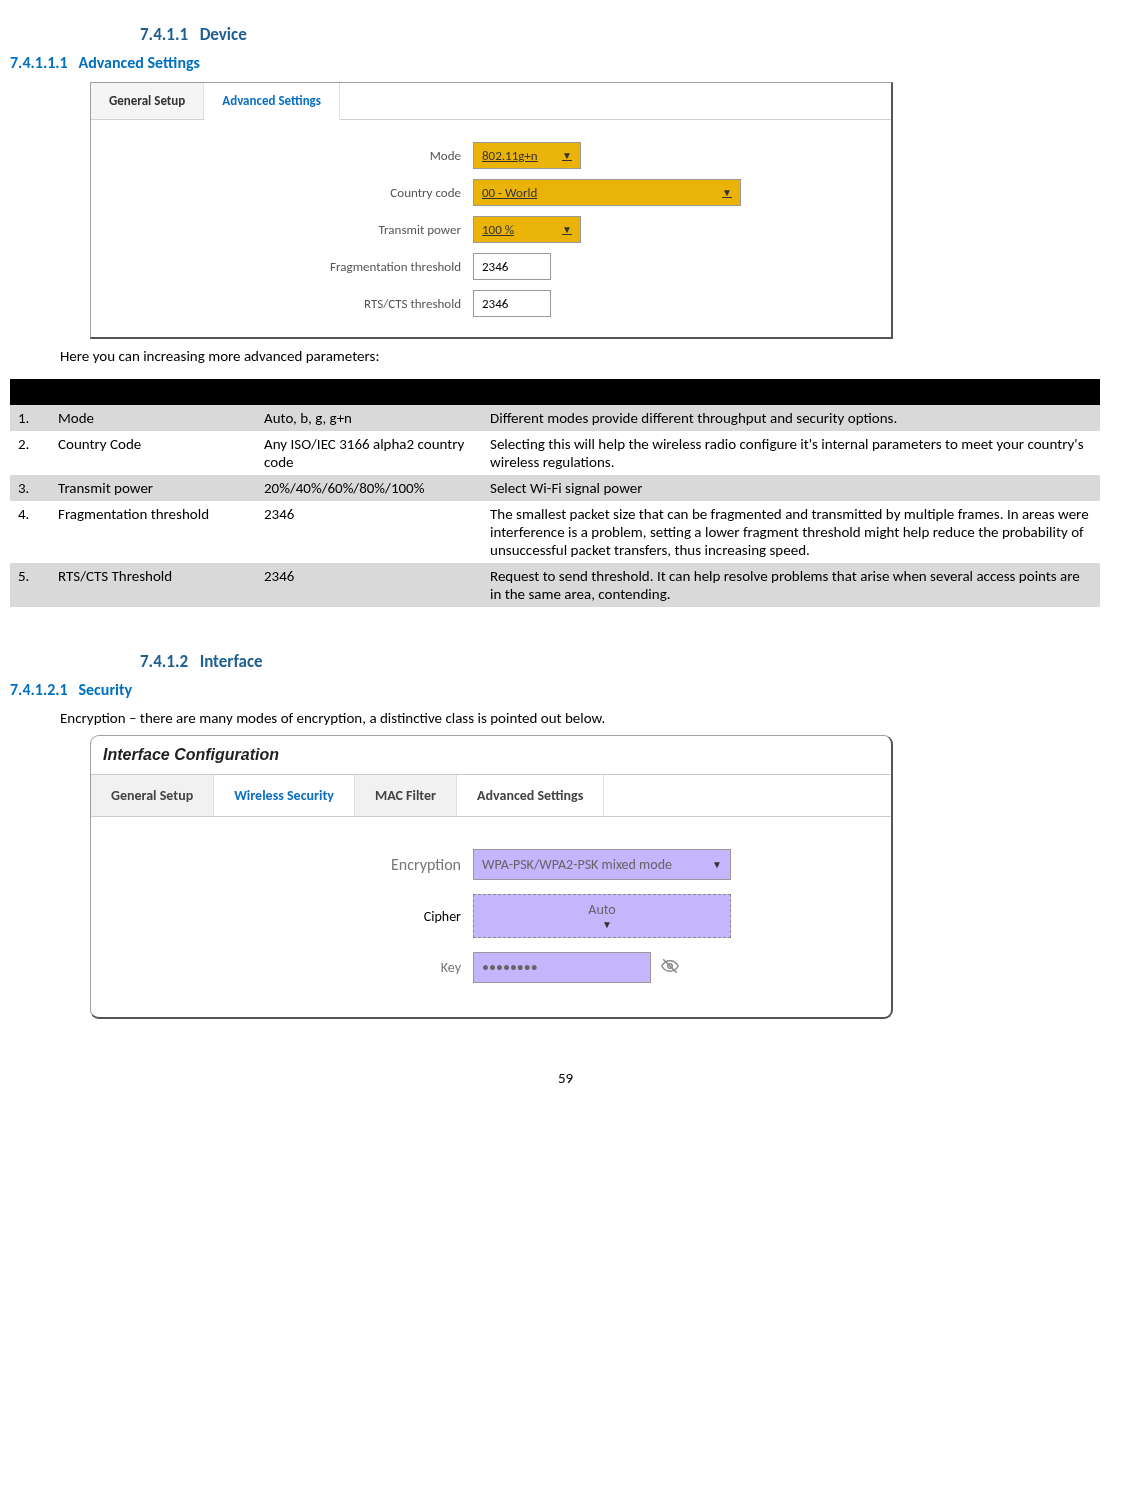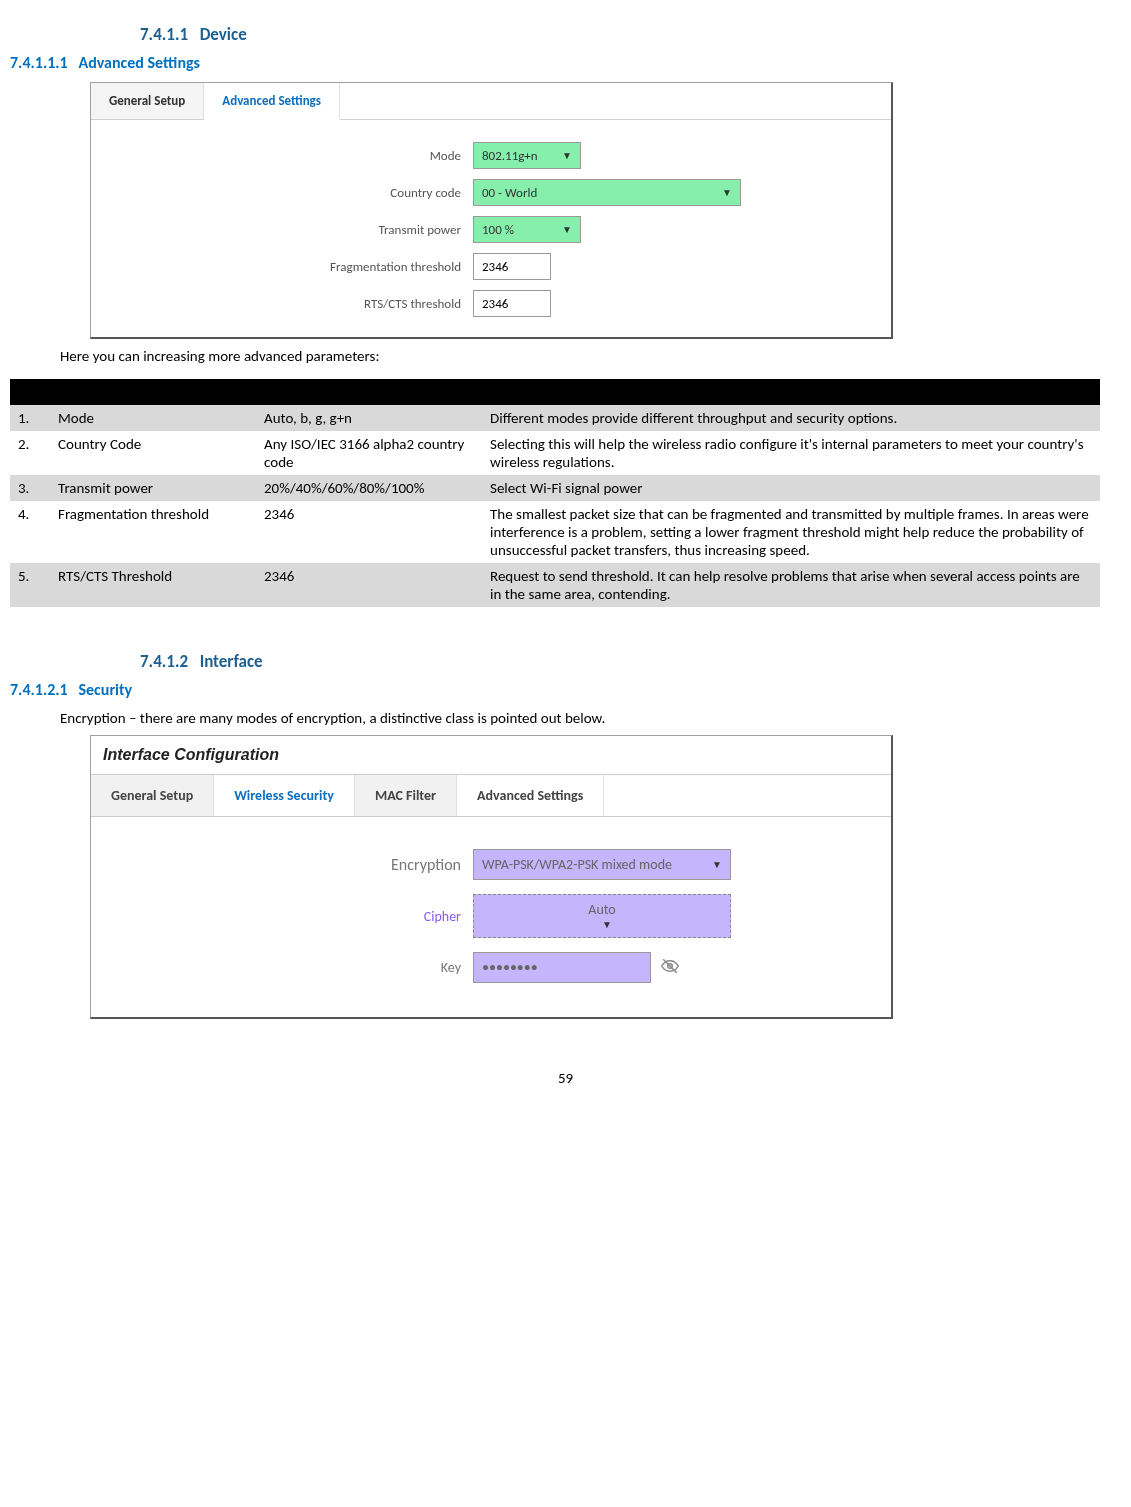--- a/index.html
+++ b/index.html
@@ -74,25 +74,26 @@
     text-align: right;
     padding-right: 12px;
     color: #555;
     font-size: 13px;
   }
   .form-control {
     border: 1px solid #999;
     padding: 5px 8px;
     font-size: 13px;
     color: #333;
-    background: #86efac;
+    background: #eab308;
     min-width: 60px;
     display: flex;
     align-items: center;
     justify-content: space-between;
+    text-decoration: underline;
   }
   .select-control { min-width: 90px; }
   .select-wide { min-width: 250px; }
   .dropdown-arrow {
     margin-left: 10px;
     font-size: 10px;
     color: #333;
   }
   .text-input {
     border: 1px solid #999;
@@ -280,38 +281,38 @@
   <span>Interface</span>
 </div>
 
 <div class="h5">
   <span>7.4.1.2.1</span>&nbsp;&nbsp;
   <span>Security</span>
 </div>
 
 <div class="body-text">Encryption – there are many modes of encryption, a distinctive class is pointed out below.</div>
 
-<div class="panel" style="padding-bottom:20px;">
+<div class="panel" style="padding-bottom:20px;border-radius:9px;">
   <div class="panel2-title">Interface Configuration</div>
   <div class="tabs2">
     <div class="tab2 gray">General Setup</div>
     <div class="tab2 active2">Wireless Security</div>
     <div class="tab2 gray">MAC Filter</div>
     <div class="tab2">Advanced Settings</div>
   </div>
   <div class="form-rows" style="padding-top:18px;">
     <div class="form-row" style="margin:14px 0;">
       <div class="form-label" style="font-size:16px;color:#777;">Encryption</div>
       <div class="form2-control">
         <span>WPA-PSK/WPA2-PSK mixed mode</span>
         <span class="dropdown-arrow">▼</span>
       </div>
     </div>
     <div class="form-row" style="margin:14px 0;">
-      <div class="form-label" style="font-size:14px;color:#8b5cf6;">Cipher</div>
+      <div class="form-label" style="font-size:14px;color:#000000;">Cipher</div>
       <div class="form2-control dotted">
         <span>Auto</span>
         <span class="dropdown-arrow">▼</span>
       </div>
     </div>
     <div class="form-row" style="margin:14px 0;">
       <div class="form-label" style="font-size:14px;color:#777;">Key</div>
       <div class="form2-control" style="min-width:160px;">
         <span>••••••••</span>
       </div>

